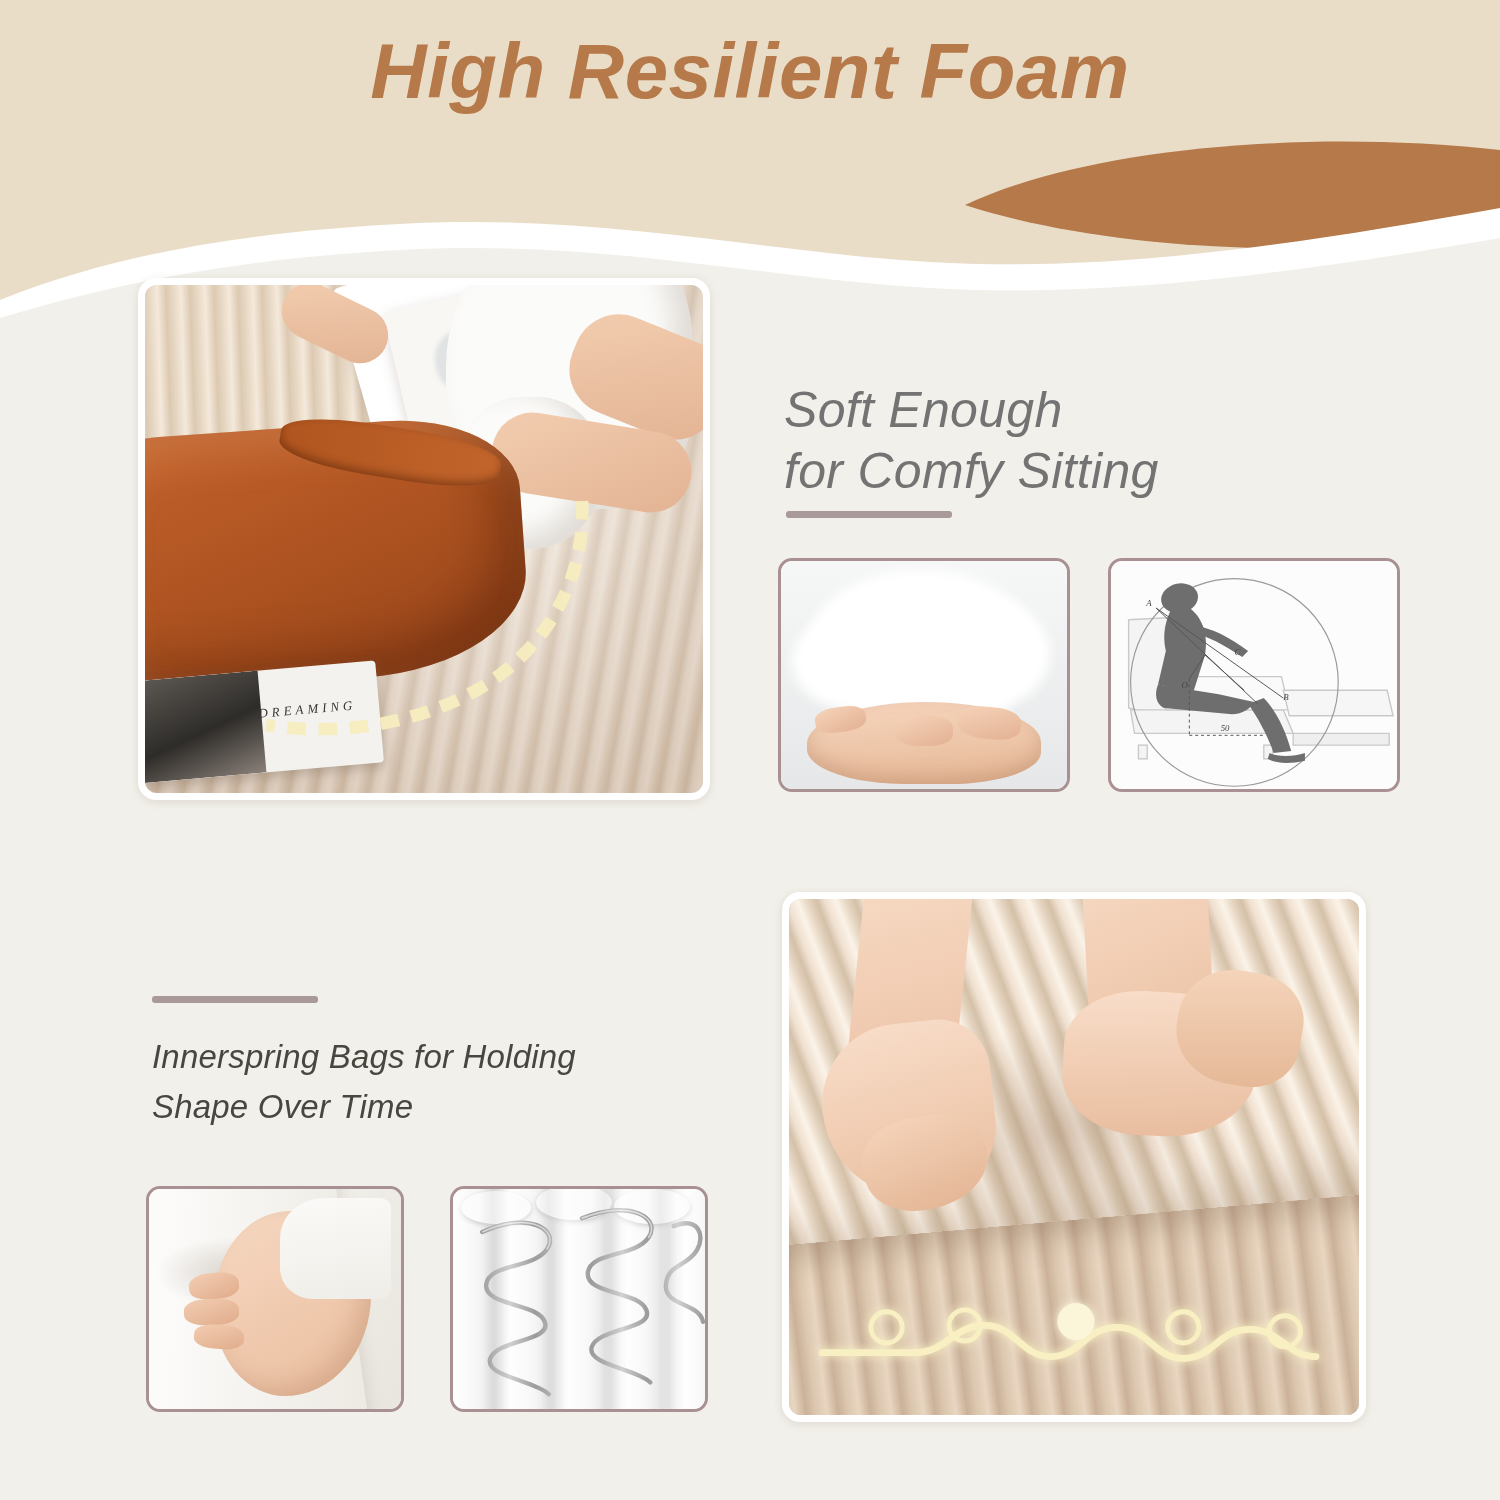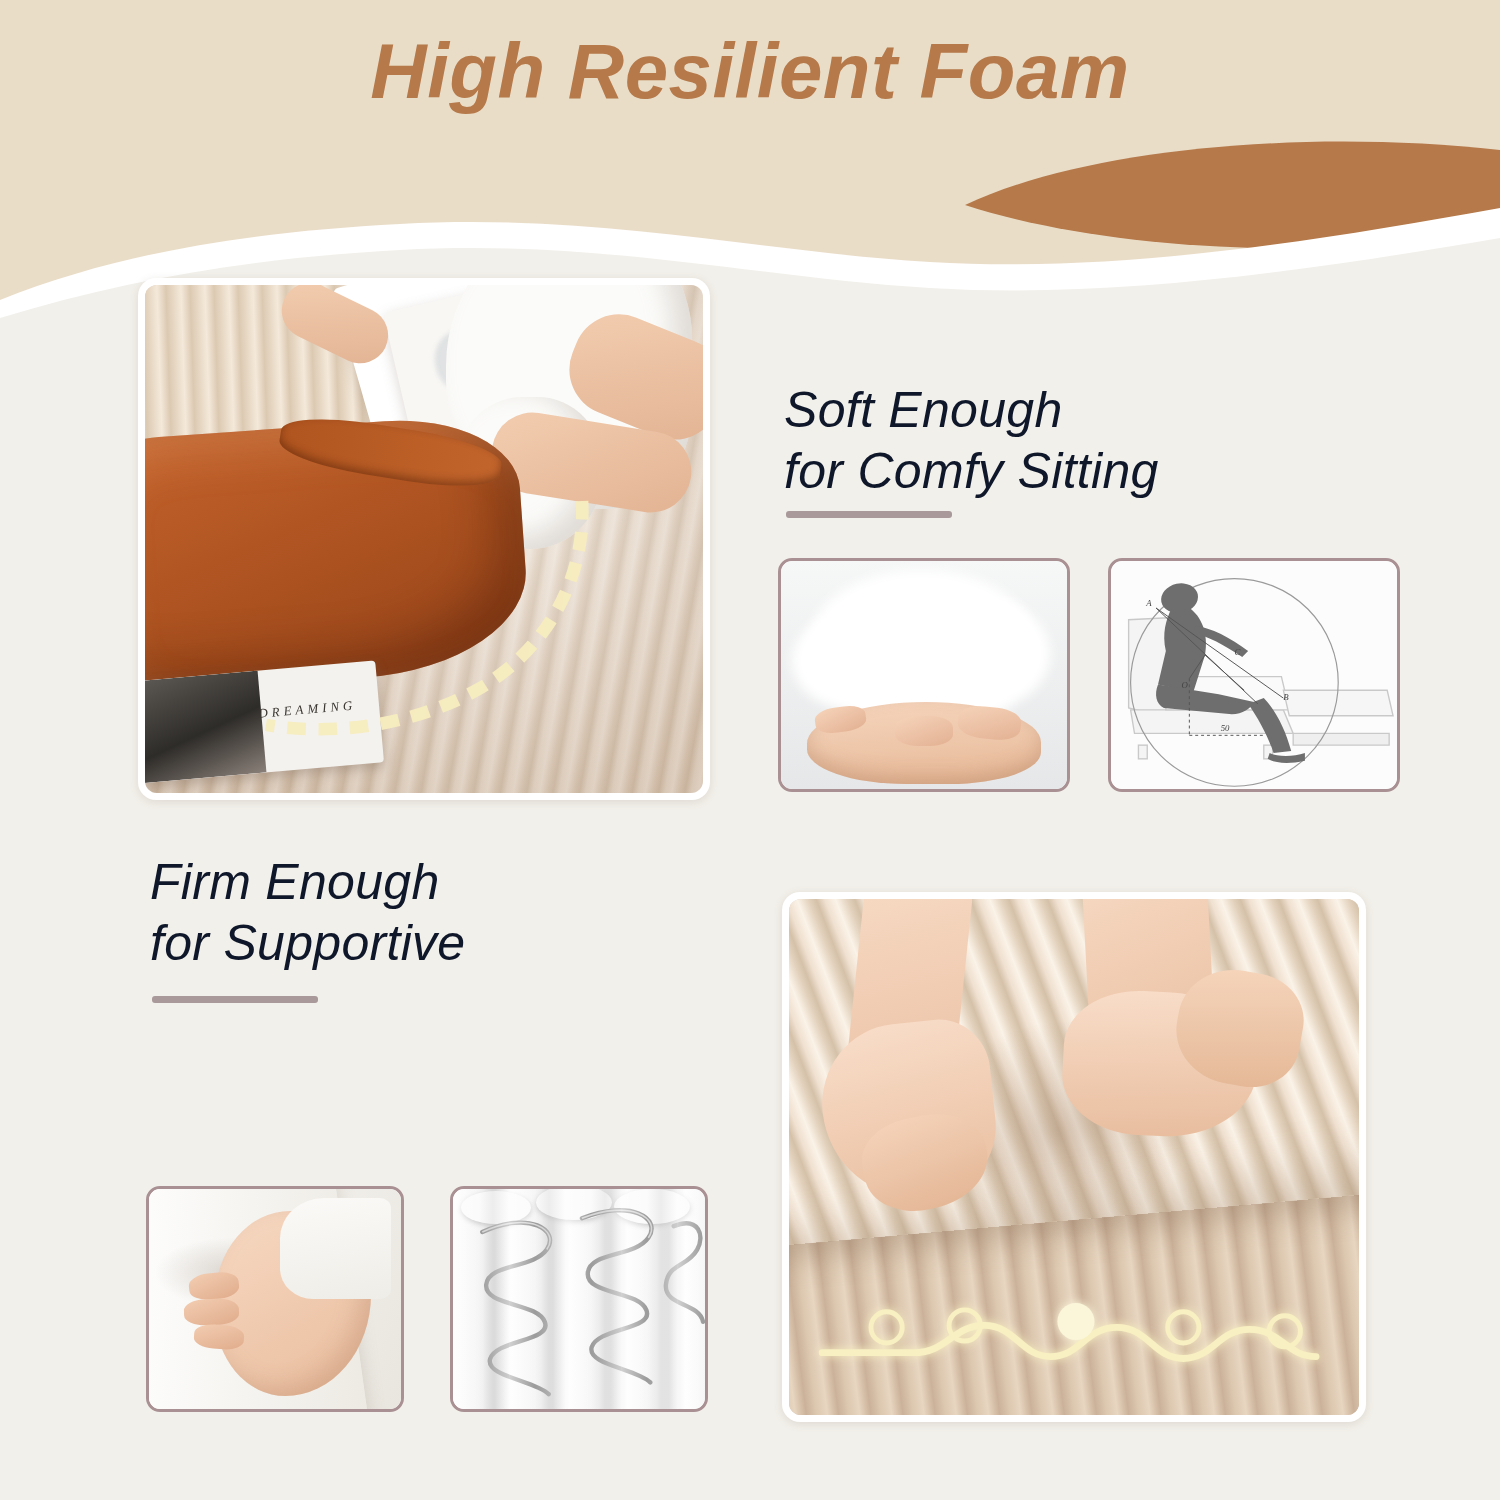--- a/index.html
+++ b/index.html
@@ -29,21 +29,21 @@
   .photo-inner{width:100%;height:100%;border-radius:12px;overflow:hidden;position:relative;}
 
   .inset-frame{
     position:absolute;background:#FBFAF8;border:3px solid #A99093;
     border-radius:14px;box-sizing:border-box;overflow:hidden;
   }
   .inset-inner{position:absolute;inset:0;border-radius:11px;overflow:hidden;}
 
   
   .head{
-    position:absolute;color:#0f172a;font-size:50px;line-height:1.22;
+    position:absolute;color:#737373;font-size:50px;line-height:1.22;
     font-weight:normal;letter-spacing:.3px;white-space:pre-line;
   }
   .rule{position:absolute;height:7px;background:#A9999A;border-radius:3px;}
   .sub{
     position:absolute;color:#47463F;font-size:33px;line-height:1.52;
     letter-spacing:.2px;white-space:pre-line;
   }
 
   
   
@@ -227,23 +227,23 @@
           <text x="36" y="46">A</text>
           <text x="176" y="142">B</text>
           <text x="126" y="96">C</text>
           <text x="72" y="130">O</text>
           <text x="112" y="174">50</text>
         </g>
       </svg>
     </div>
   </div>
 
-  <div class="head" style="left:150px;top:852px;width:620px;">Firm Enough
-for Supportive</div>
   <div class="rule" style="left:152px;top:996px;width:166px;"></div>
+  <div class="sub" style="left:152px;top:1032px;width:600px;">Innerspring Bags for Holding
+Shape Over Time</div>
 
   <div class="inset-frame" style="left:146px;top:1186px;width:258px;height:226px;">
     <div class="inset-inner">
       <div class="foambg"></div>
       <div class="foam-edge" style="left:-6%;top:-8%;width:86%;height:120%;
            transform:rotate(-8deg);border-radius:6px;"></div>
       <div style="position:absolute;left:2%;top:22%;width:44%;height:32%;
            background:radial-gradient(ellipse at 70% 50%, rgba(190,180,170,.5), rgba(255,255,255,0) 70%);"></div>
       <div class="hand2" style="left:26%;top:10%;width:62%;height:84%;"></div>
       <div class="finger" style="left:16%;top:38%;width:20%;height:12%;transform:rotate(-6deg);"></div>

